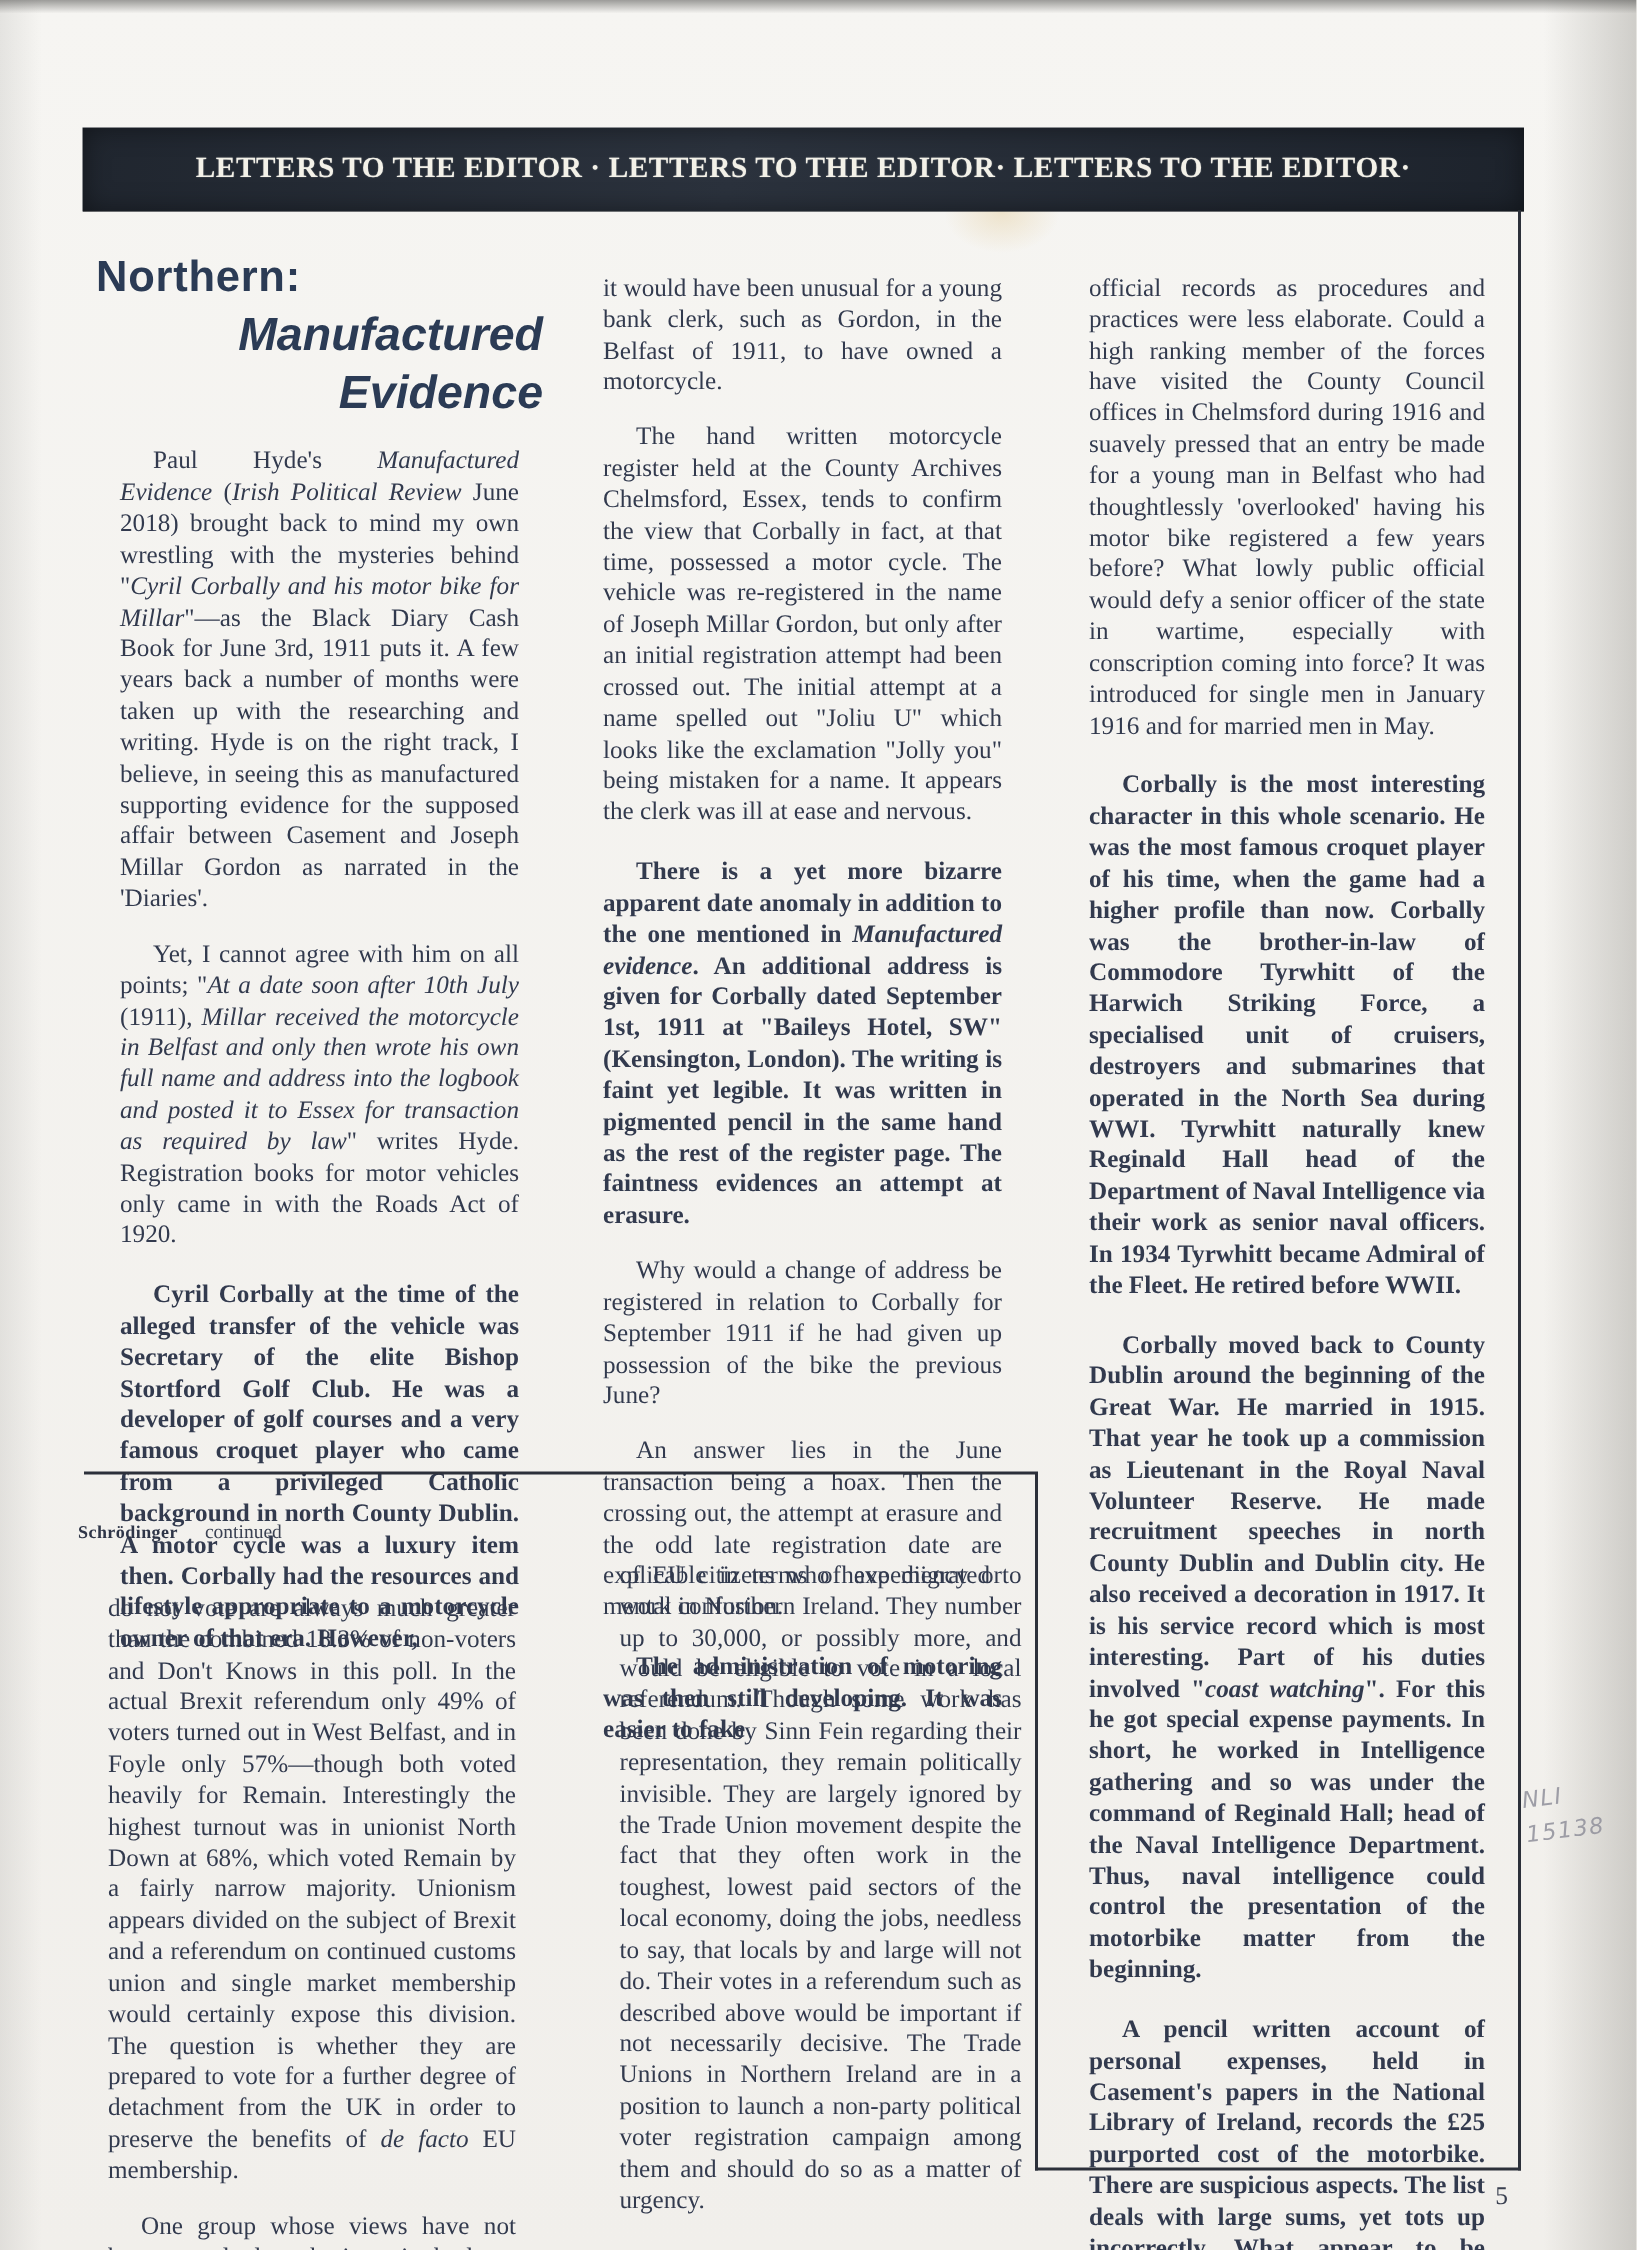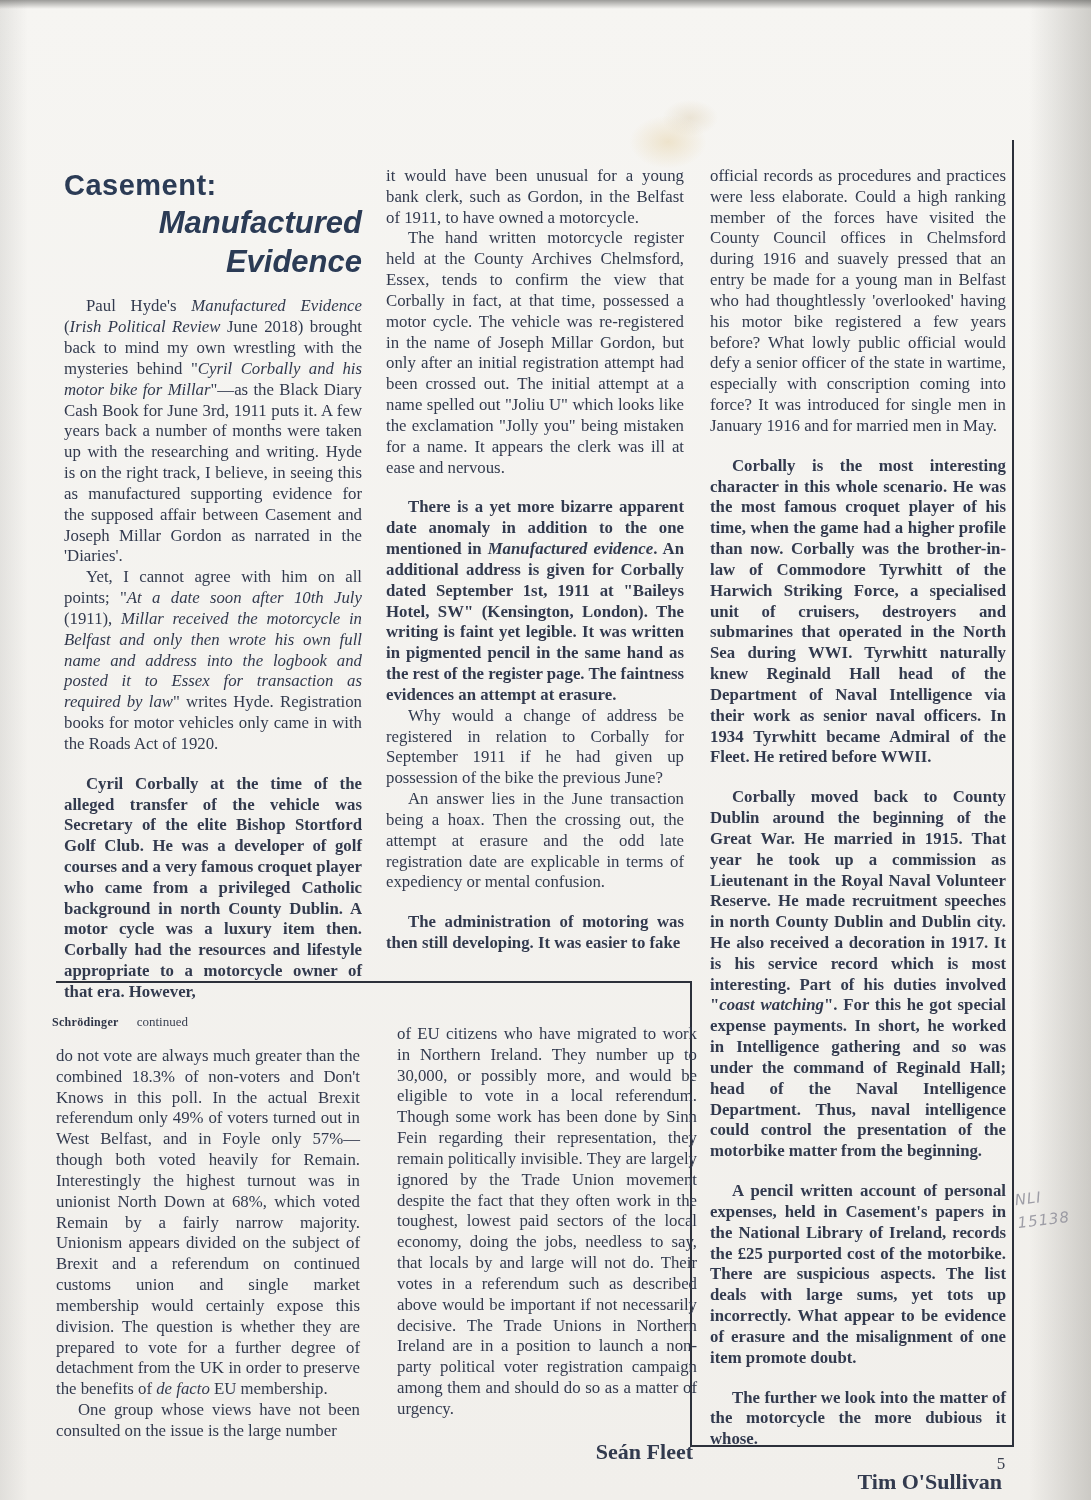--- a/index.html
+++ b/index.html
@@ -24,21 +24,21 @@
     color:#f3f1e8;font-weight:bold;font-size:19.5px;letter-spacing:.4px;
     font-family:"Liberation Serif",serif;white-space:nowrap;
     text-shadow:0 0 1px rgba(255,255,255,.4);
   }
   .col{position:absolute;font-size:16.8px;line-height:1.24;}
   #c1{left:64px;top:168px;width:298px;}
   #c2{left:386px;top:166px;width:298px;}
   #c3{left:710px;top:166px;width:296px;}
   #s1{left:56px;top:1046px;width:304px;}
   #s2{left:397px;top:1024px;width:300px;}
-  .para{margin:0;text-align:justify;}
+  .para{margin:16px;text-align:justify;}
   .para.ind{text-indent:22px;}
   .para.gap{margin-top:19px;font-weight:bold;}
   .title{margin-bottom:15px;color:#2b3b55;}
   .t1{font-family:"Liberation Sans",sans-serif;font-weight:bold;font-size:29px;letter-spacing:.5px;}
   .t2{font-family:"Liberation Sans",sans-serif;font-weight:bold;font-style:italic;
       font-size:31px;line-height:1.25;text-align:right;}
   .sig{font-weight:bold;text-align:right;font-size:22px;margin-top:18px;padding-right:4px;}
   .rule{position:absolute;background:#2c303a;}
   #hrule-mid{left:56px;top:981px;width:634px;height:2px;}
   #vrule-inner{left:690px;top:981px;width:2px;height:466px;}
@@ -53,24 +53,27 @@
     transform:rotate(-7deg);letter-spacing:1px;font-style:italic;
   }
   #pagenum{position:absolute;left:986px;top:1454px;width:30px;text-align:center;
     font-size:17px;color:#3a4050;}
 </style>
 </head>
 <body>
 
 <div id="page">
 
+  <div class="band">
+    <span>LETTERS TO THE EDITOR · LETTERS TO THE EDITOR· LETTERS TO THE EDITOR·</span>
+  </div>
 
   <div class="col" id="c1">
     <div class="title">
-      <div class="t1">Casement:</div>
+      <div class="t1">Northern:</div>
       <div class="t2">Manufactured</div>
       <div class="t2">Evidence</div>
     </div>
     <div>
         <p class="para ind">Paul Hyde's <i>Manufactured Evidence</i> (<i>Irish Political Review</i> June 2018) brought back to mind my own wrestling with the mysteries behind "<i>Cyril Corbally and his motor bike for Millar</i>"—as the Black Diary Cash Book for June 3rd, 1911 puts it. A few years back a number of months were taken up with the researching and writing. Hyde is on the right track, I believe, in seeing this as manufactured supporting evidence for the supposed affair between Casement and Joseph Millar Gordon as narrated in the 'Diaries'.</p>
         <p class="para ind">Yet, I cannot agree with him on all points; "<i>At a date soon after 10th July</i> (1911), <i>Millar received the motorcycle in Belfast and only then wrote his own full name and address into the logbook and posted it to Essex for transaction as required by law</i>" writes Hyde. Registration books for motor vehicles only came in with the Roads Act of 1920.</p>
         <p class="para ind gap">Cyril Corbally at the time of the alleged transfer of the vehicle was Secretary of the elite Bishop Stortford Golf Club. He was a developer of golf courses and a very famous croquet player who came from a privileged Catholic background in north County Dublin. A motor cycle was a luxury item then. Corbally had the resources and lifestyle appropriate to a motorcycle owner of that era. However,</p>
       </div>
   </div>
 

